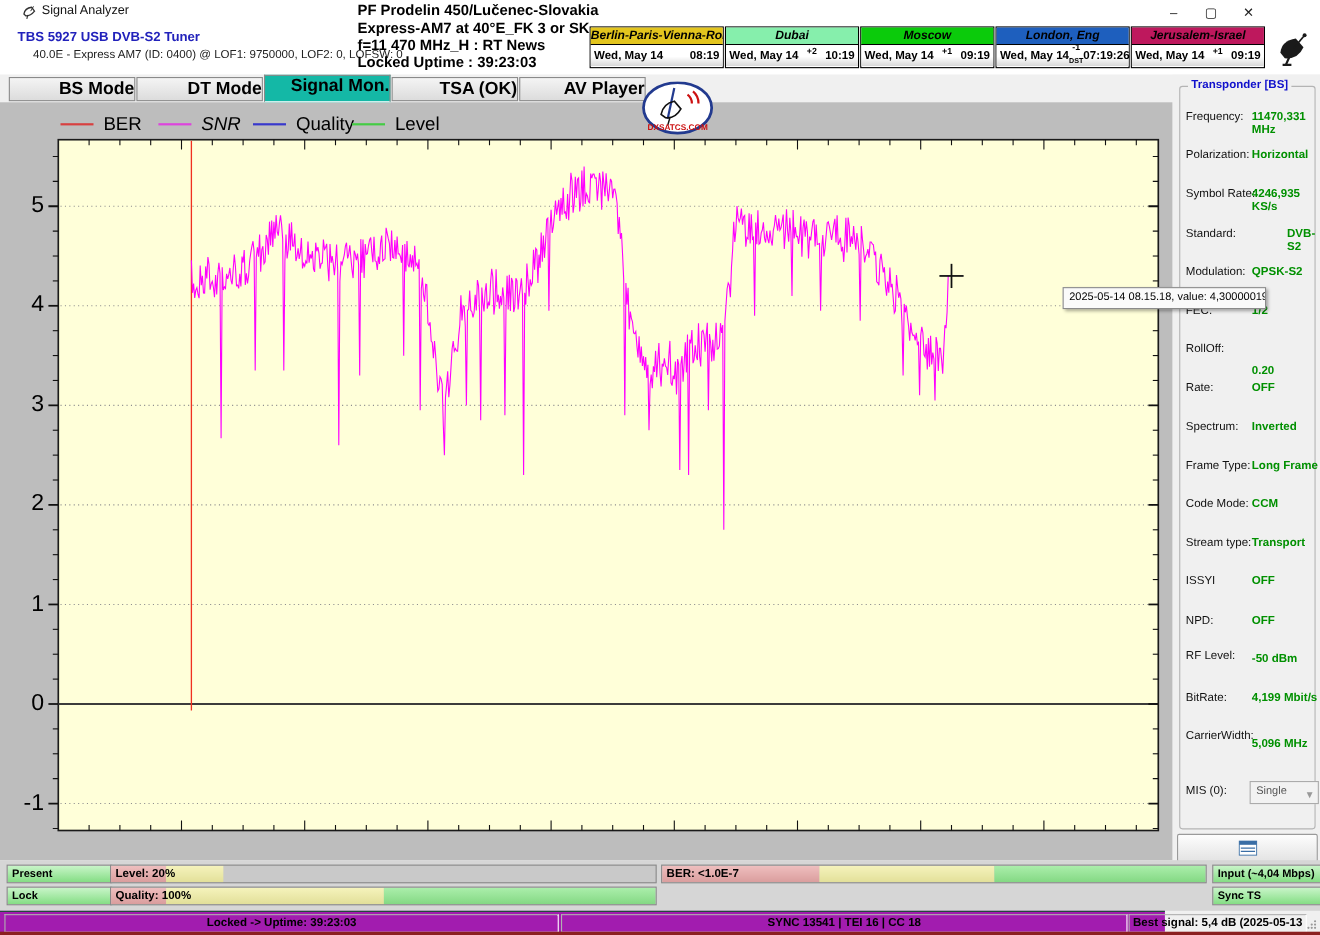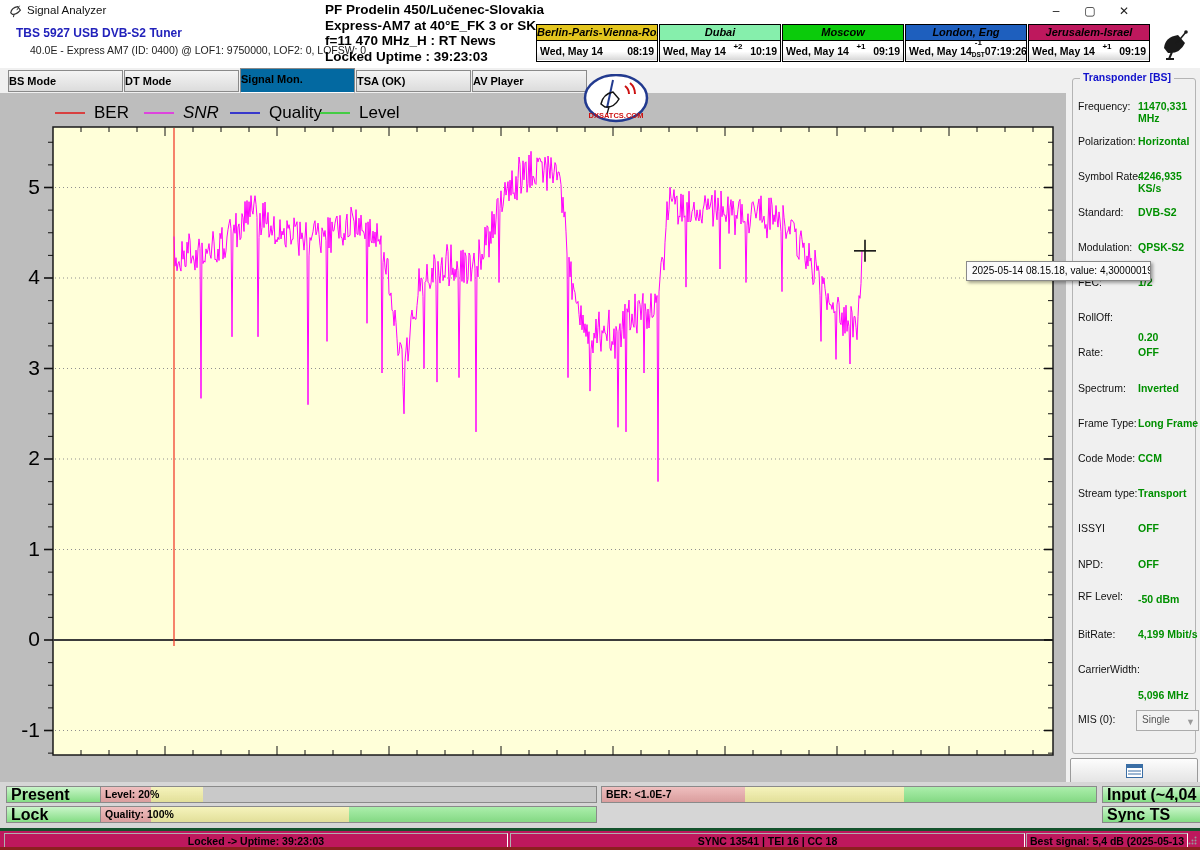--- a/index.html
+++ b/index.html
@@ -1,21 +1,21 @@
 <!DOCTYPE html>
 <html><head>
 <meta charset="utf-8">
 <style>
   html,body{margin:0;padding:0;}
   body{width:1200px;height:850px;position:relative;overflow:hidden;background:#f0f0f0;
        font-family:"Liberation Sans",sans-serif;color:#000;}
   .abs{position:absolute;}
   
   #topwhite{left:0;top:0;width:1200px;height:68px;background:#ffffff;border-bottom:1px solid #e2e2e2;}
-  #titlebar{left:1px;top:0;width:1148px;height:22px;}
+  #titlebar{left:12px;top:0;width:1148px;height:22px;}
   #titletext{left:26px;top:4px;font-size:11.5px;color:#111;}
   #appicon{left:8px;top:4px;width:14px;height:14px;}
   #winbtns{right:8px;top:0;height:22px;display:flex;gap:0;position:absolute;}
   .winbtn{width:34px;height:22px;display:flex;align-items:center;justify-content:center;
           font-size:12px;color:#222;cursor:default;}
   #tunername{left:16px;top:26px;font-size:12px;font-weight:bold;color:#2222bb;}
   #tunerdetail{left:30px;top:44px;font-size:10.5px;color:#222;}
   #headlines{left:325px;top:2px;width:230px;font-size:13.5px;font-weight:bold;line-height:15.5px;color:#000;}
   
   #clocks{left:536px;top:24px;height:38px;display:flex;position:absolute;}
@@ -25,22 +25,22 @@
   .clock .body{height:19px;background:linear-gradient(#ffffff 55%,#d8d8d8);display:flex;align-items:center;
                font-size:10.5px;font-weight:bold;padding:0 3px;white-space:nowrap;}
   .clock .date{flex:0 0 auto;}
   .clock .off{flex:1 1 auto;text-align:center;font-size:8px;position:relative;top:-4px;}
   .clock .off .dst{font-size:6.5px;position:relative;top:3px;}
   .clock .time{flex:0 0 auto;margin-left:auto;}
   #dish2{left:1158px;top:28px;width:34px;height:34px;}
   
   #tabsrow{left:0;top:68px;width:1200px;height:25px;background:#f0f0f0;}
   .tab{position:absolute;top:2px;height:20px;background:linear-gradient(#f4f4f4,#dcdcdc);
-       border:1px solid #8a8a8a;font-size:11px;font-weight:bold;text-align:left;line-height:20px;cursor:default;}
-  .tab.active{background:#0369a1;top:0;height:23px;border-bottom-color:#fcfcfc;z-index:2;}
+       border:1px solid #8a8a8a;font-size:16px;font-weight:bold;text-align:right;line-height:20px;cursor:default;}
+  .tab.active{background:#14b8a6;top:0;height:23px;border-bottom-color:#fcfcfc;z-index:2;}
   
   #chartpanel{left:0;top:93px;width:1066px;height:689px;background:#bdbdbd;}
   .legitem{position:absolute;top:12px;height:16px;display:flex;align-items:center;}
   .legline{width:30px;height:2px;margin-right:9px;}
   .leglabel{font-size:17px;color:#000;}
   #plotsvg{left:40px;top:120px;}
   .ylab{position:absolute;width:44px;text-align:right;font-size:21px;color:#000;left:-4px;}
   
   #logo{left:583px;top:74px;width:66px;height:50px;}
   
@@ -53,28 +53,28 @@
   .trow-label{position:absolute;left:1078px;font-size:10.5px;color:#111;}
   .trow-value{position:absolute;left:1138px;font-size:10.5px;font-weight:bold;color:#009000;}
   #misselect{left:1136px;width:56px;height:19px;background:#f2f2f2;border:1px solid #ababab;
              font-size:10px;color:#555;line-height:17px;padding-left:5px;}
   #misselect .chev{position:absolute;right:3px;top:3px;color:#999;font-size:9px;}
   #panelbtn{left:1070px;top:758px;width:126px;height:24px;background:linear-gradient(#fdfdfd,#e3e3e3);
             border:1px solid #9a9a9a;border-radius:2px;display:flex;align-items:center;justify-content:center;cursor:default;}
   
   #barsarea{left:0;top:782px;width:1200px;height:46px;background:#d6d6d6;}
   .badge{position:absolute;height:15px;border:1px solid #8a8a8a;
-         background:linear-gradient(#c9f5c9,#84dd84);font-size:16px;font-weight:bold;
+         background:linear-gradient(#c9f5c9,#84dd84);font-size:10px;font-weight:bold;
          line-height:15px;padding-left:4px;white-space:nowrap;overflow:hidden;}
   .pbar{position:absolute;height:15px;border:1px solid #8a8a8a;background:#c9c9c9;overflow:hidden;}
   .pseg{position:absolute;top:0;height:100%;}
   .pbar .ptext{position:absolute;left:4px;top:0;font-size:10.5px;font-weight:bold;line-height:15px;
                white-space:nowrap;z-index:3;}
   
-  #statusbar{left:0;top:828px;width:1200px;height:19px;background:#be185d;border-top:3px solid #14532d;}
+  #statusbar{left:0;top:828px;width:1059px;height:19px;background:#a21caf;border-top:1px solid #14532d;}
   .scell{position:absolute;top:2px;height:15px;border:1px solid;border-color:#b0b0b0 #ffffff #ffffff #b0b0b0;
          font-size:10.5px;font-weight:bold;text-align:center;line-height:15px;overflow:hidden;}
   #grip{left:1188px;top:836px;width:9px;height:9px;}
   #redstrip{left:0;top:847px;width:1200px;height:3px;background:#8b2020;}
 </style>
 </head>
 <body>
 
 <div class="abs" id="topwhite"></div>
 
@@ -346,21 +346,21 @@
 <div class="abs" id="groupbox"></div>
 <div class="abs" id="grouptitle">Transponder [BS]</div>
 <div id="trows">
     <div class="trow-label" style="top: 100px;">Frequency:</div>
     <div class="trow-value" style="top: 100px;">11470,331 MHz</div>
     <div class="trow-label" style="top: 135.2px;">Polarization:</div>
     <div class="trow-value" style="top: 135.2px;">Horizontal</div>
     <div class="trow-label" style="top: 170.4px;">Symbol Rate:</div>
     <div class="trow-value" style="top: 170.4px;">4246,935 KS/s</div>
     <div class="trow-label" style="top: 205.6px;">Standard:</div>
-    <div class="trow-value" style="top: 205.6px;">DVB-S2</div>
+    <div class="trow-value" style="top: 205.6px; margin-left: 32px;">DVB-S2</div>
     <div class="trow-label" style="top: 240.8px;">Modulation:</div>
     <div class="trow-value" style="top: 240.8px;">QPSK-S2</div>
     <div class="trow-label" style="top: 276px;">FEC:</div>
     <div class="trow-value" style="top: 276px;">1/2</div>
     <div class="trow-label" style="top: 311.2px;">RollOff:</div>
     <div class="trow-value" style="top: 311.2px; margin-top: 20px;">0.20</div>
     <div class="trow-label" style="top: 346.4px;">Rate:</div>
     <div class="trow-value" style="top: 346.4px;">OFF</div>
     <div class="trow-label" style="top: 381.6px;">Spectrum:</div>
     <div class="trow-value" style="top: 381.6px;">Inverted</div>
@@ -372,21 +372,21 @@
     <div class="trow-value" style="top: 487.2px;">Transport</div>
     <div class="trow-label" style="top: 522.4px;">ISSYI</div>
     <div class="trow-value" style="top: 522.4px;">OFF</div>
     <div class="trow-label" style="top: 557.6px;">NPD:</div>
     <div class="trow-value" style="top: 557.6px;">OFF</div>
     <div class="trow-label" style="top: 590px;">RF Level:</div>
     <div class="trow-value" style="top: 592.8px;">-50 dBm</div>
     <div class="trow-label" style="top: 628px;">BitRate:</div>
     <div class="trow-value" style="top: 628px;">4,199 Mbit/s</div>
     <div class="trow-label" style="top: 663.2px;">CarrierWidth:</div>
-    <div class="trow-value" style="top: 689px;">5,096 MHz</div>
+    <div class="trow-value" style="top: 670px;">5,096 MHz</div>
     <div class="trow-label" style="top: 713.4px;">MIS (0):</div>
   </div>
 <div class="abs" id="misselect" style="top: 710.4px;">
   <span>Single</span>
   <span class="chev">▼</span>
 </div>
 <div class="abs" id="panelbtn">
   <svg width="17" height="14" viewBox="0 0 17 14">
     <rect x="0.5" y="0.5" width="16" height="13" fill="#ffffff" stroke="#3a6ea5"></rect>
     <rect x="0.5" y="0.5" width="16" height="3.5" fill="#3a6ea5"></rect>

